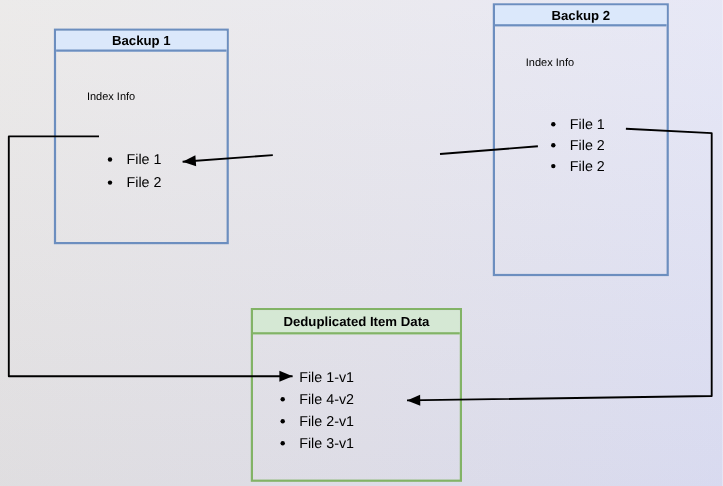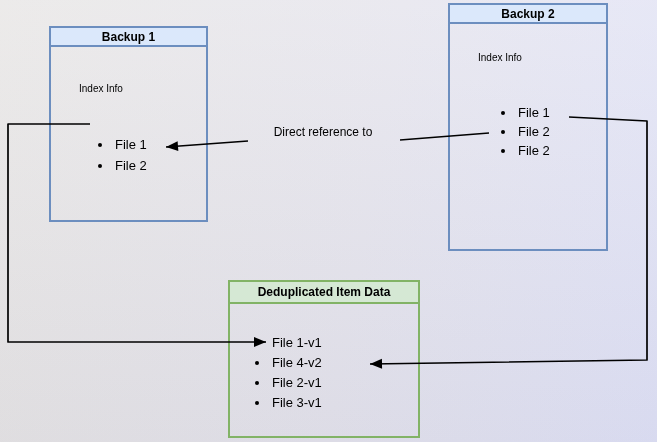--- a/index.html
+++ b/index.html
@@ -107,21 +107,20 @@
       <ul class="files">
         <li>File 1-v1</li>
         <li>File 4-v2</li>
         <li>File 2-v1</li>
         <li>File 3-v1</li>
       </ul>
     </div>
   </div>
 
   <div class="edge-label">
-    <div>Direct reference to</div>
   </div>
 
   <svg class="edge-layer" viewBox="0 0 657 442" xmlns="http://www.w3.org/2000/svg">
     <defs>
       <marker id="arrow" markerUnits="userSpaceOnUse" markerWidth="14" markerHeight="12" viewBox="0 0 14 12" refX="13" refY="6" orient="auto-start-reverse">
         <path d="M1,1 L13,6 L1,11 Z" fill="#000"></path>
       </marker>
     </defs>
     <path class="edge" d="M 90 124 L 8 124 L 8 342 L 266 342" marker-end="url(#arrow)"></path>
     <path class="edge" d="M 569 117 L 647 121 L 647 360 L 370 364" marker-end="url(#arrow)"></path>

